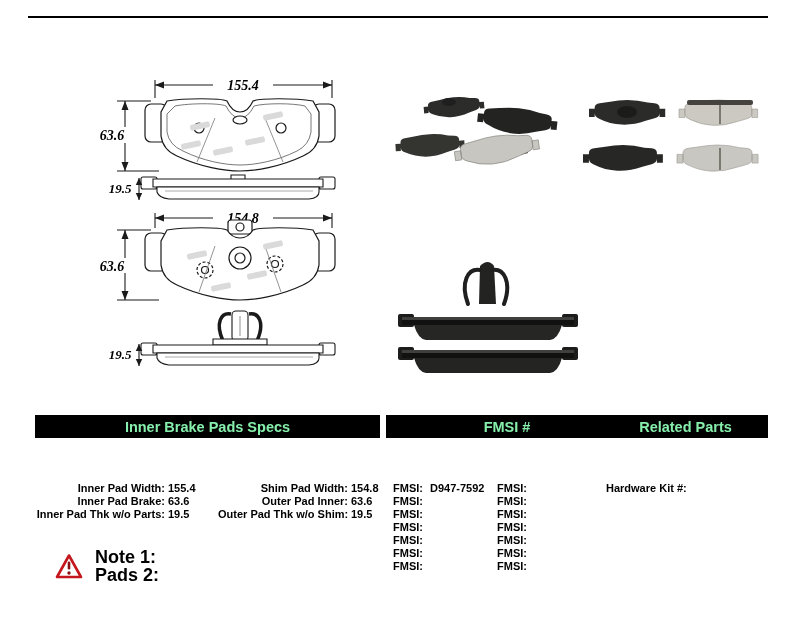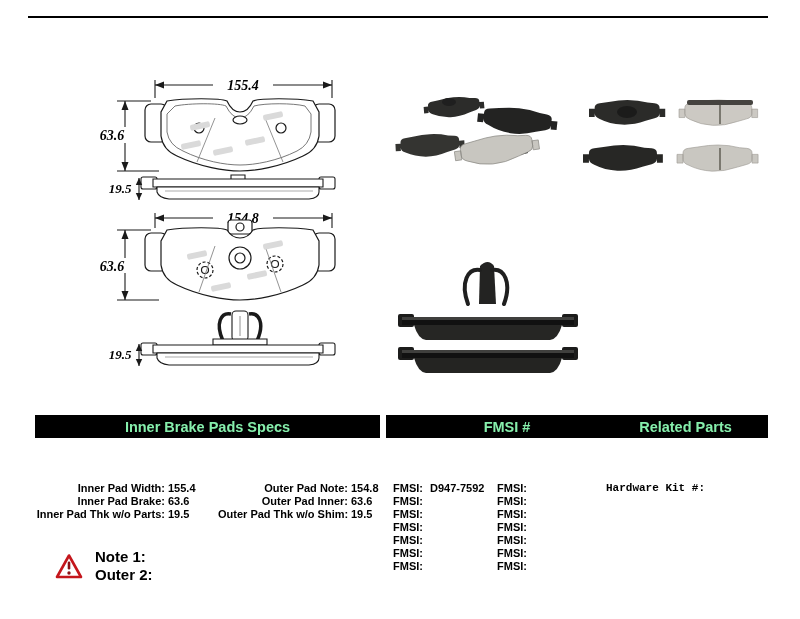--- a/index.html
+++ b/index.html
@@ -17,24 +17,24 @@
   .th-fmsi{left:386px;width:242px;justify-content:center;}
   .th-related{left:603px;width:165px;justify-content:center;}
   .rows{position:absolute;top:450px;font-size:11px;font-weight:bold;margin-top:32px;}
   .rows .row{display:flex;height:13px;line-height:13px;white-space:nowrap;}
   .col-inner{left:35px;width:215px;}
   .col-outer{left:218px;width:215px;}
   .col-inner .lbl,.col-outer .lbl{width:130px;text-align:right;}
   .col-inner .val,.col-outer .val{margin-left:3px;}
   .col-fmsi1{left:393px;}
   .col-fmsi2{left:497px;}
-  .col-related{left:606px;font-family:Liberation Mono, monospace;}
+  .col-related{left:606px;}
   .fval{margin-left:7px;}
   .rval{margin-left:4px;}
-  .note-label{position:absolute;left:95px;font-size:15px;font-weight:bold;height:14px;line-height:14px;}
+  .note-label{position:absolute;left:95px;font-size:18px;font-weight:bold;height:14px;line-height:14px;}
   .dim{font:italic 700 14px "Liberation Serif",serif;}
   .dimsm{font:italic 700 13px "Liberation Serif",serif;}
   svg{display:block;}
   .tech path,.tech line,.tech rect,.tech circle,.tech ellipse{vector-effect:non-scaling-stroke;}
 </style>
 </head>
 <body>
 
 <div class="page">
 
@@ -240,21 +240,21 @@
         <span class="val">63.6</span>
       </div>
     <div class="row">
         <span class="lbl">Inner Pad Thk w/o Parts:</span>
         <span class="val">19.5</span>
       </div>
   </div>
 
   <div class="rows col-outer">
     <div class="row">
-        <span class="lbl">Outer Pad Note:</span>
+        <span class="lbl">Shim Pad Width:</span>
         <span class="val">154.8</span>
       </div>
     <div class="row">
         <span class="lbl">Outer Pad Inner:</span>
         <span class="val">63.6</span>
       </div>
     <div class="row">
         <span class="lbl">Outer Pad Thk w/o Shim:</span>
         <span class="val">19.5</span>
       </div>
@@ -328,15 +328,15 @@
         <span class="rval"></span>
       </div>
   </div>
 
   <svg class="abs" style="left:55px;top:553px;" width="28" height="27" viewBox="0 0 28 27">
     <path d="M14,2.5 L26,24 H2 Z" fill="#ffffff" stroke="#c4161c" stroke-width="2.6" stroke-linejoin="round"></path>
     <rect x="12.7" y="8.5" width="2.6" height="8" rx="1.3" fill="#8b1116"></rect>
     <circle cx="14" cy="20" r="1.7" fill="#8b1116"></circle>
   </svg>
   <span class="note-label" style="top:550px;">Note 1:</span>
-  <span class="note-label" style="top:568px;">Outer 2:</span>
+  <span class="note-label" style="top:568px;">Pads 2:</span>
 
 </div>
 
 </body></html>

